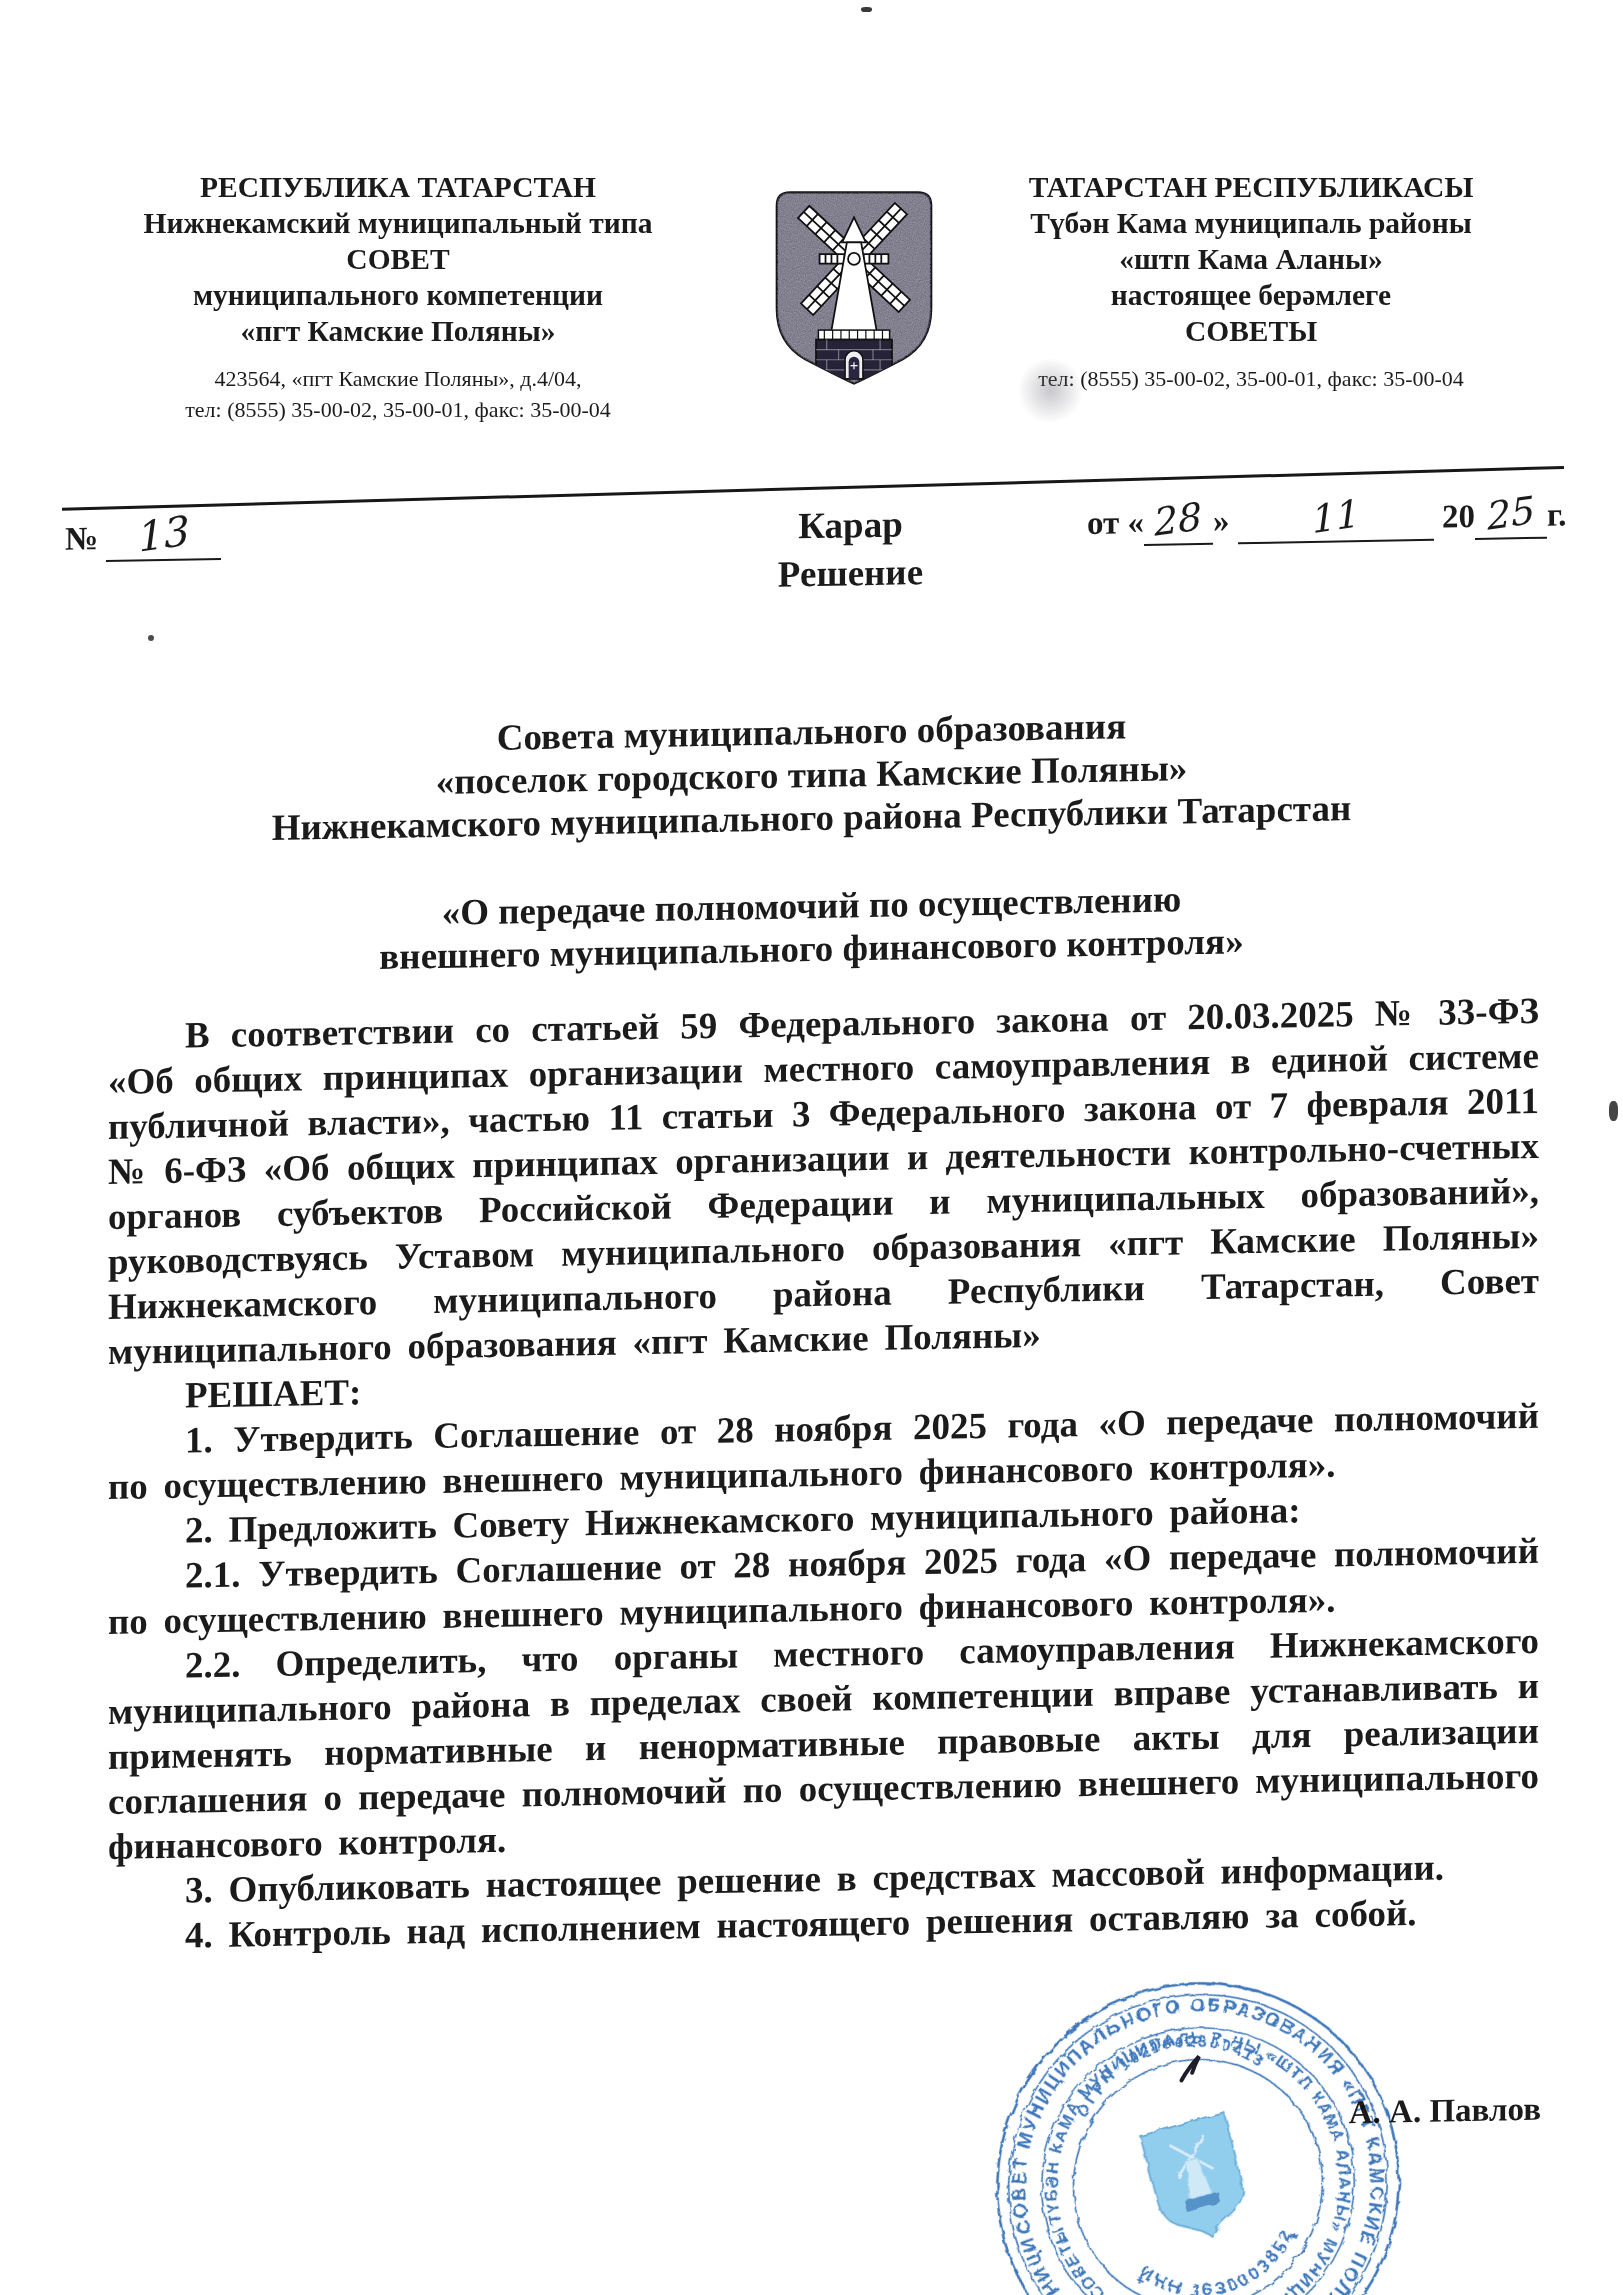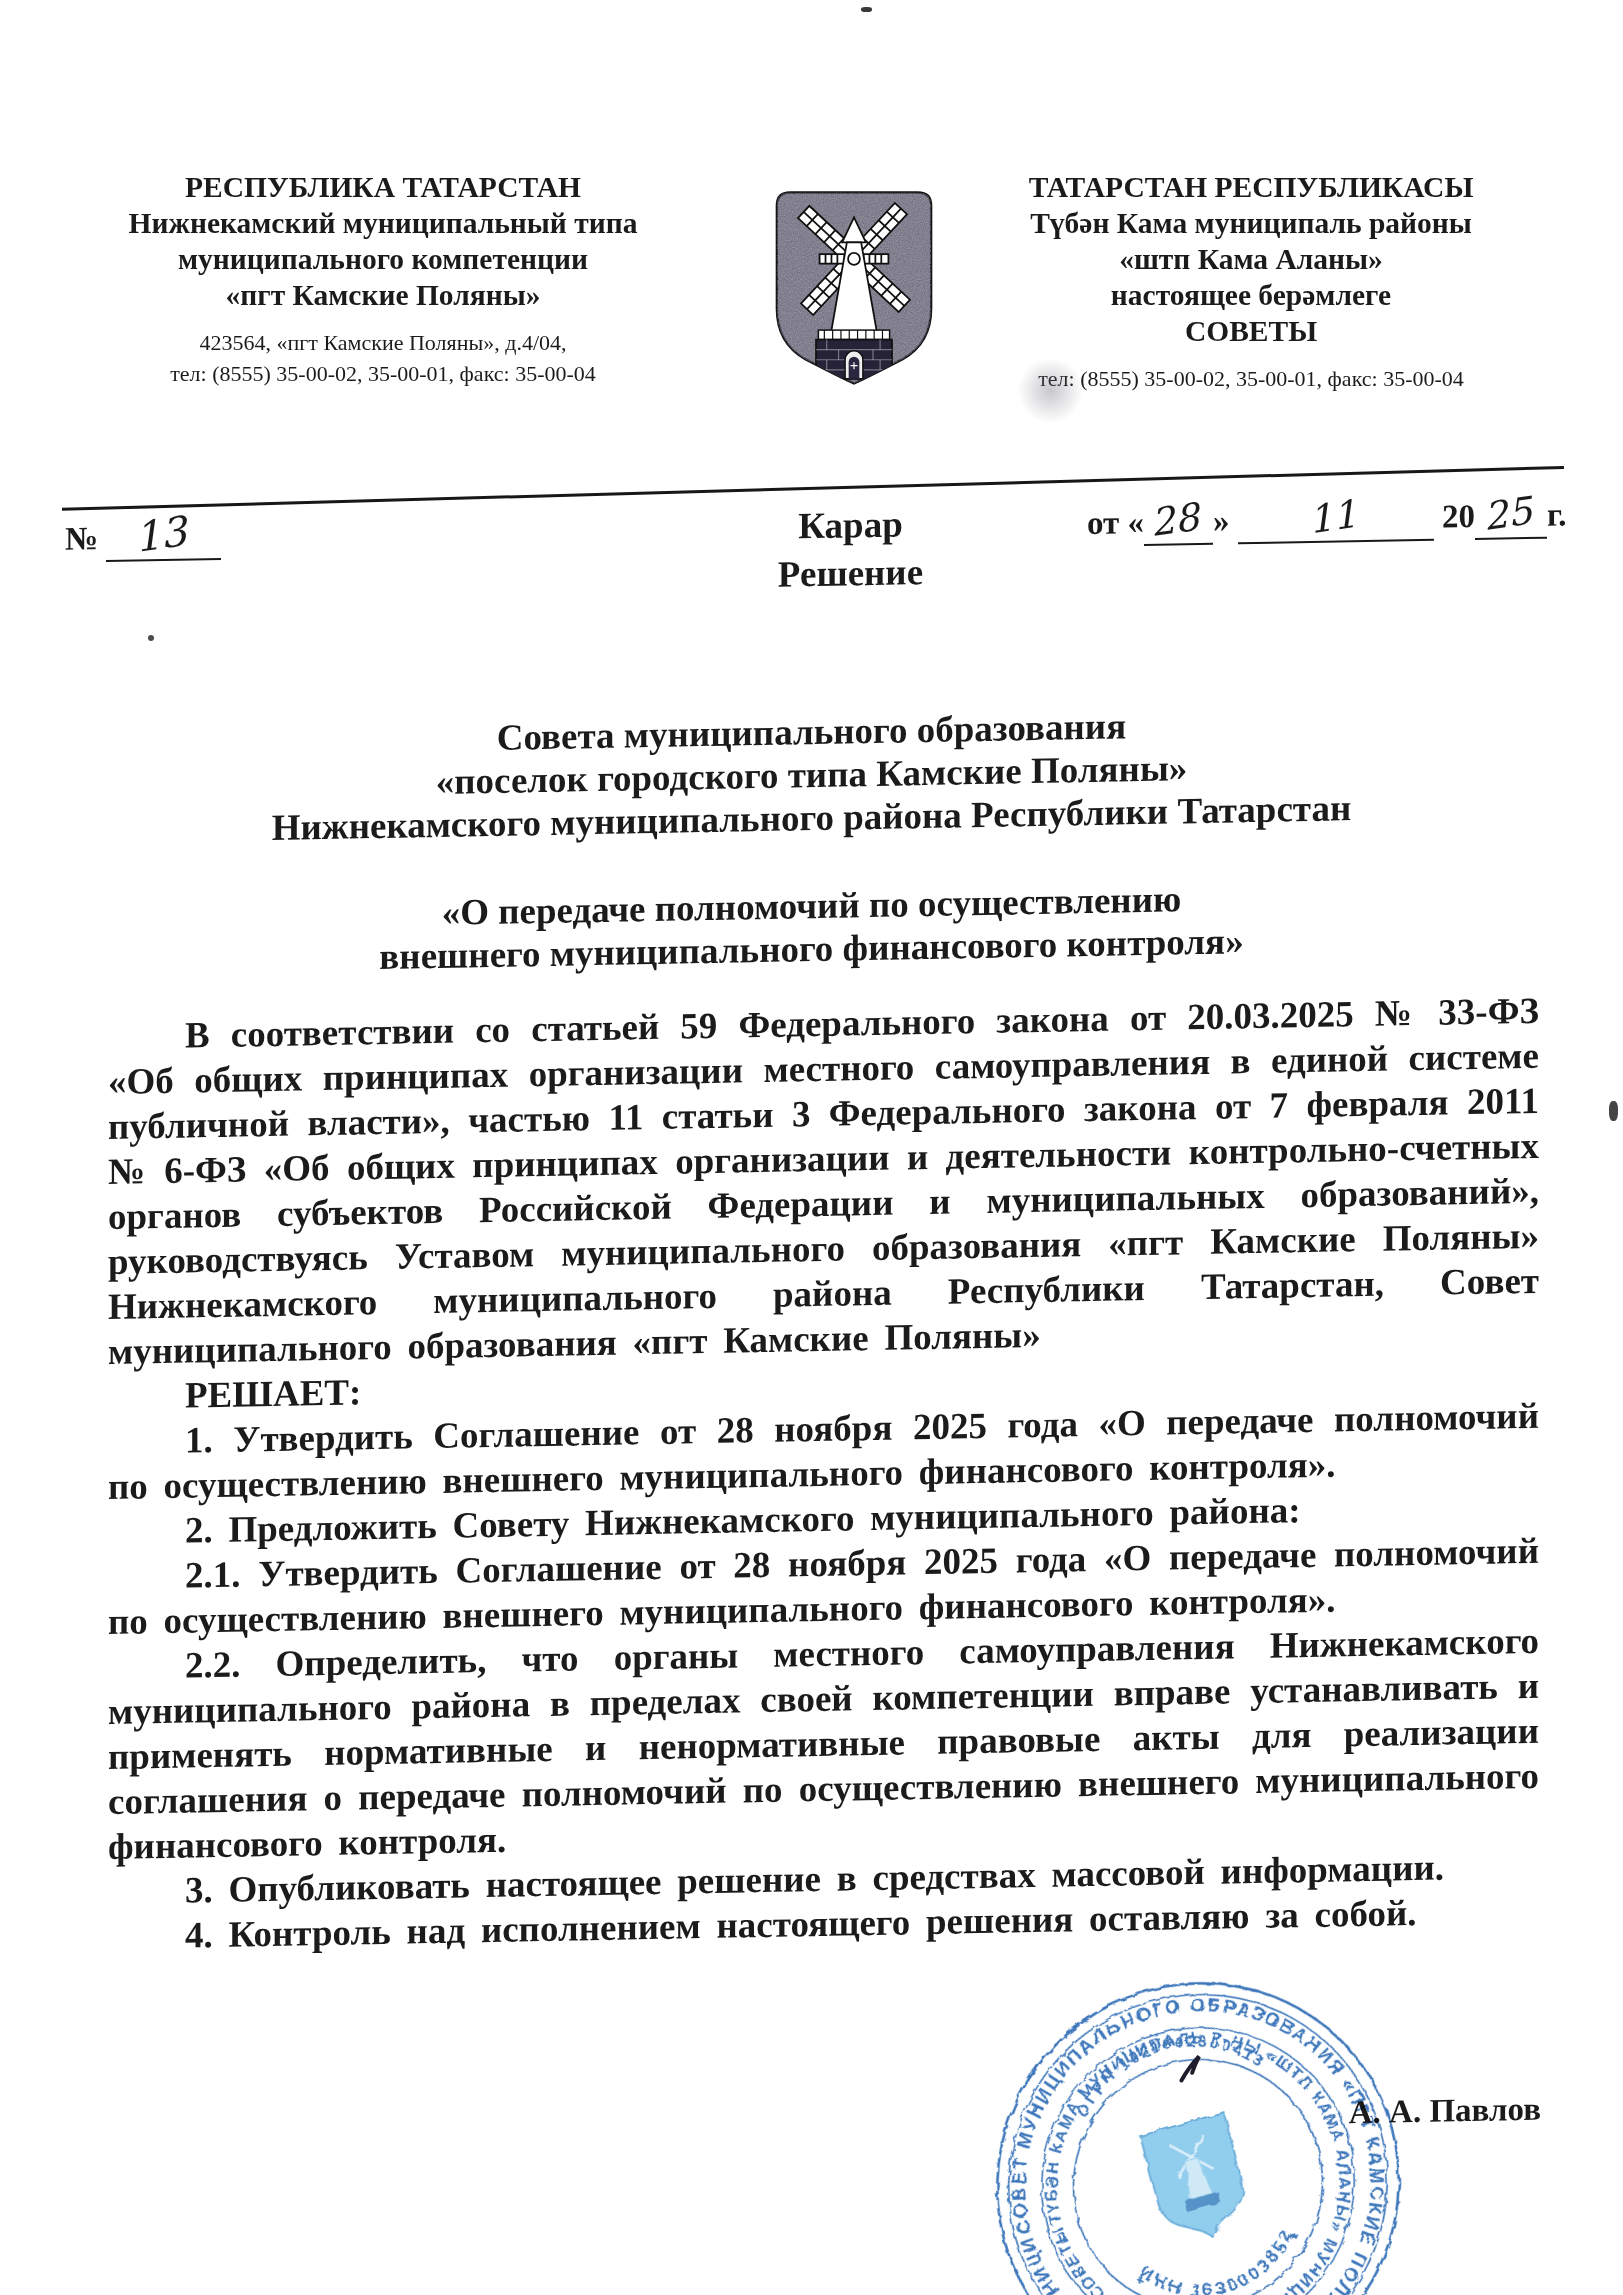--- a/index.html
+++ b/index.html
@@ -4,21 +4,21 @@
 <title>Решение № 13</title>
 <style>
   html,body{margin:0;padding:0;background:#e8e8e8;}
   .sheet{
     position:relative; width:1623px; height:2295px; overflow:hidden;
     background:#ffffff; color:#1b1b1b;
     font-family:"Liberation Serif","DejaVu Serif",serif;
   }
   
   .hdr-block{position:absolute; text-align:center; font-weight:700;}
-  .hdr-left {left:82px; top:169px; width:602px;}
+  .hdr-left {left:97px; top:169px; width:602px;}
   .hdr-right{left:940px; top:169px; width:622px;}
   .hdr-line{font-size:29.5px; line-height:36px; white-space:nowrap;}
   .hdr-addr{margin-top:14.4px; font-size:22px; line-height:31px; font-weight:400; white-space:nowrap;}
   .emblem{position:absolute; left:765px; top:173px; width:178px; height:224px;}
   
   .content{position:absolute; inset:0; transform:skewY(-1.05deg); transform-origin:0px 511px;}
   .rule{position:absolute; left:62px; top:509px; width:1502px; height:3.3px; background:#171717;
         transform:rotate(-0.55deg); transform-origin:left center;}
   .doc-number{position:absolute; left:65px; top:522px; font-size:33px; font-weight:700; white-space:nowrap;}
   .doc-type{position:absolute; left:687px; top:517px; width:327px; text-align:center;
@@ -51,20 +51,21 @@
   .speck-d{left:1609px; top:1101px;width:9.2px; height:19.6px; background:#454545; border-radius:40%;}
 </style>
 </head>
 <body>
 
 <div class="sheet">
 
   <div class="hdr-block hdr-left">
     <div class="hdr-line">РЕСПУБЛИКА ТАТАРСТАН</div>
     <div class="hdr-line">Нижнекамский муниципальный типа</div>
+    <div class="hdr-line">СОВЕТ</div>
     <div class="hdr-line">муниципального компетенции</div>
     <div class="hdr-line">«пгт Камские Поляны»</div>
     <div class="hdr-addr">
       <div>423564, «пгт Камские Поляны», д.4/04,</div>
       <div>тел: (8555) 35-00-02, 35-00-01, факс: 35-00-04</div>
     </div>
   </div>
 
   <svg class="emblem" viewBox="0 0 300 340">
     <defs>

